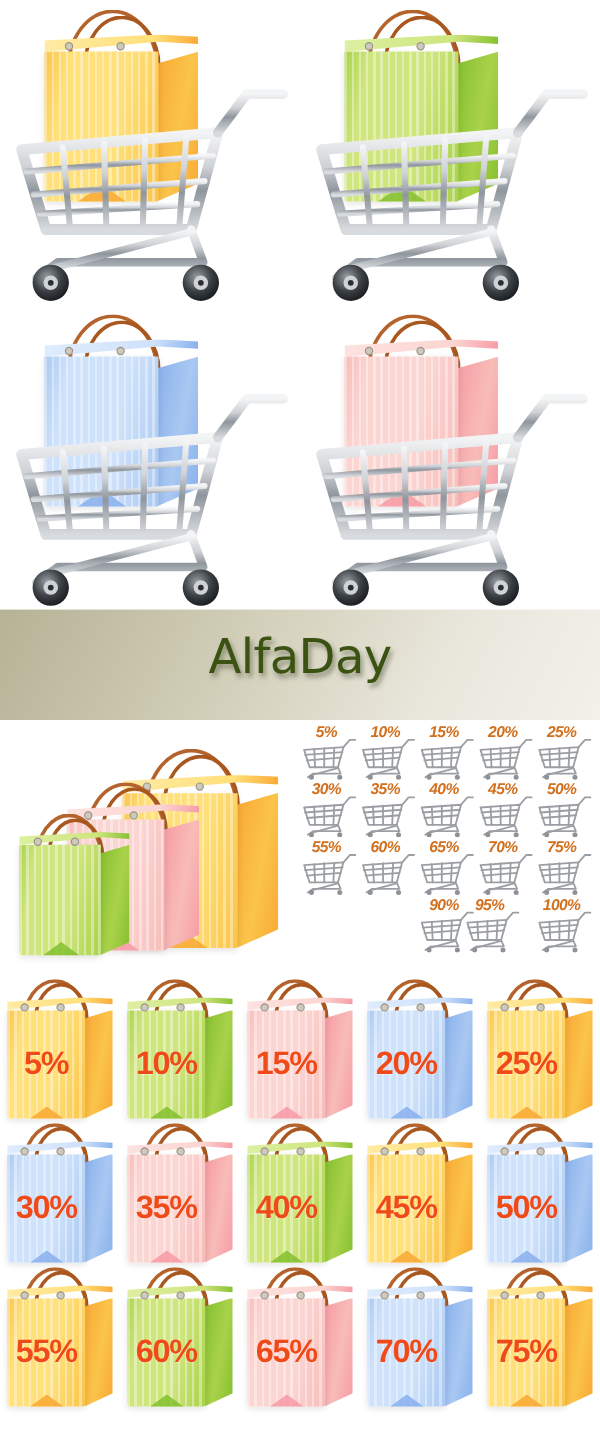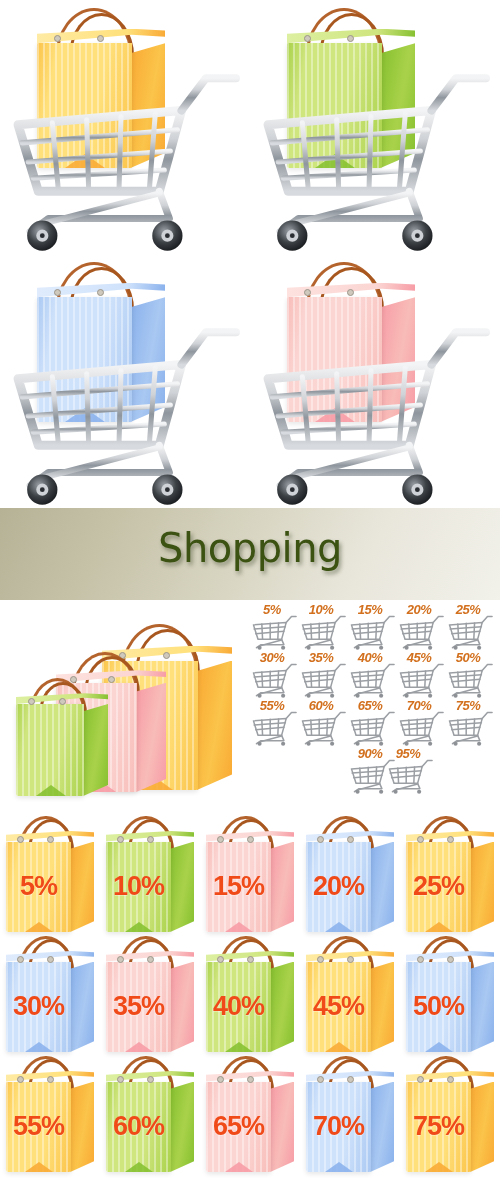--- a/index.html
+++ b/index.html
@@ -335,21 +335,21 @@
               <circle cx="158" cy="172" r="15" fill="url(#wg)"></circle>
               <circle cx="158" cy="172" r="6" fill="#cfd3d7"></circle>
               <circle cx="158" cy="172" r="2.4" fill="#2a2e32"></circle>
             </g>
           </svg>
         </div>
       </div>
     </div>
 
   <div id="banner">
-    <div class="title">Shopping</div>
+    <div class="title">AlfaDay</div>
   </div>
 
   <div id="trio-section">
     <div id="trio">
         <div style="position: absolute; left: 96px; top: 14px; z-index: 1;">
           <div class="bag" style="width:130px;height:166px">
             <div class="handle" style="border-color:#b4632c"></div>
             <div class="handle b"></div>
             <div class="side" style="background:linear-gradient(100deg,#f9a833 0%,#fbc44a 55%,#f9a833 100%);clip-path:polygon(0 8% ,100% 0,100% 88%,0 100%)"></div>
             <div class="body" style="background:linear-gradient(100deg,#fbc44a 0%,#ffe07a 18%,#ffe07a 62%,#fbc44a 100%)"></div>
@@ -721,20 +721,40 @@
                 <path d="M72 21 L70 64"></path>
                 <path d="M92 20 L106 4 L118 4"></path>
                 <path d="M80 64 L86 78 L26 78 L14 86"></path>
                 <path d="M24 81 L80 66"></path>
               </g>
               <circle cx="22" cy="86" r="5.5" fill="#8e9297"></circle>
               <circle cx="84" cy="86" r="5.5" fill="#8e9297"></circle>
             </svg>
           </div>
         </div>
+        <div class="minicell" style="left: 196px; top: 144px;">
+          <div class="mpct">100%</div>
+          <div class="mcart">
+            <svg class="cart-svg" width="46" height="35" viewBox="0 0 120 92">
+              <g fill="none" stroke="#9b9fa4" stroke-width="4" stroke-linecap="round" stroke-linejoin="round">
+                <path d="M6 26 L92 20 L80 64 L18 64 Z"></path>
+                <path d="M8 37 L90 31"></path>
+                <path d="M12 49 L86 43"></path>
+                <path d="M28 24 L30 64"></path>
+                <path d="M50 22 L50 64"></path>
+                <path d="M72 21 L70 64"></path>
+                <path d="M92 20 L106 4 L118 4"></path>
+                <path d="M80 64 L86 78 L26 78 L14 86"></path>
+                <path d="M24 81 L80 66"></path>
+              </g>
+              <circle cx="22" cy="86" r="5.5" fill="#8e9297"></circle>
+              <circle cx="84" cy="86" r="5.5" fill="#8e9297"></circle>
+            </svg>
+          </div>
+        </div>
       </div>
   </div>
 
   <div id="baggrid">
       <div class="bagcell" style="left: 6px; top: 4px;">
         <div class="bag" style="width:88px;height:116px">
           <div class="handle" style="border-color:#b4632c"></div>
           <div class="handle b"></div>
           <div class="side" style="background:linear-gradient(100deg,#f9a833 0%,#fbc44a 55%,#f9a833 100%);clip-path:polygon(0 8% ,100% 0,100% 88%,0 100%)"></div>
           <div class="body" style="background:linear-gradient(100deg,#fbc44a 0%,#ffe07a 18%,#ffe07a 62%,#fbc44a 100%)"></div>

